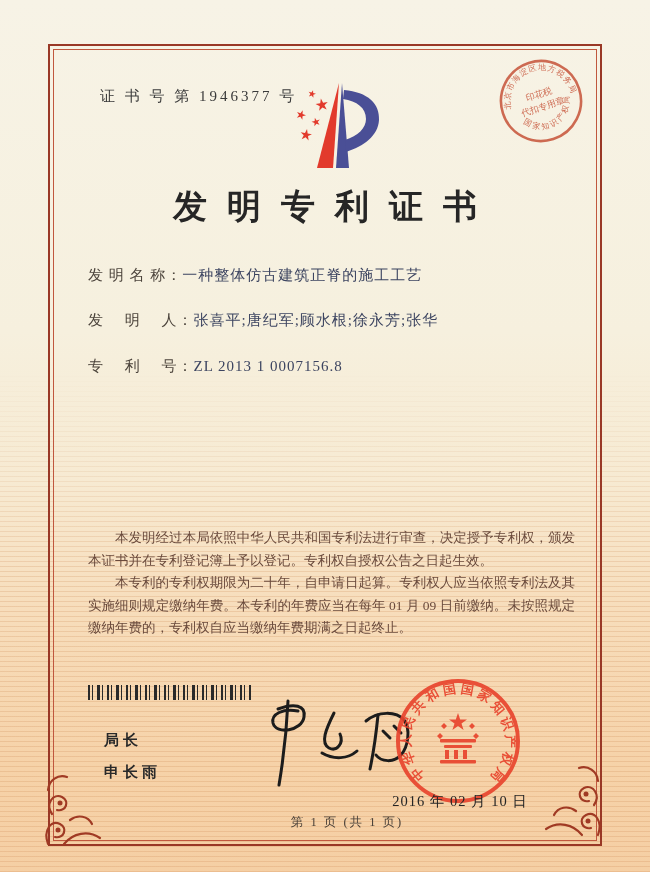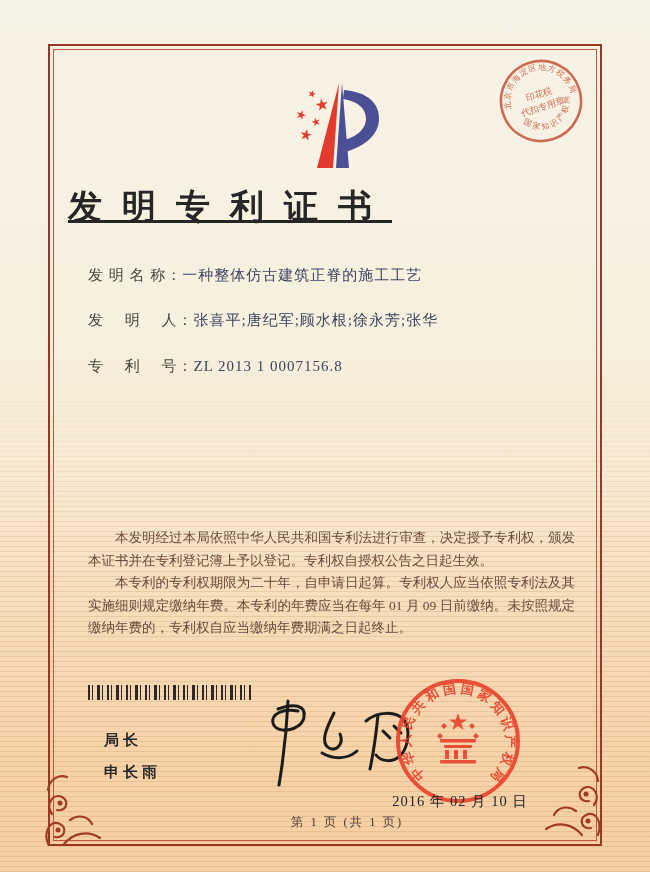--- a/index.html
+++ b/index.html
@@ -12,22 +12,22 @@
     position:absolute; left:0; right:0; top:42%; bottom:0; pointer-events:none;
     background:repeating-linear-gradient(180deg, rgba(198,122,66,0.20) 0 1px, rgba(0,0,0,0) 1px 5px);
     -webkit-mask-image:linear-gradient(180deg, transparent 0%, #000 40%);
     mask-image:linear-gradient(180deg, transparent 0%, #000 40%);
   }
   .frame { position:absolute; left:48px; top:44px; width:554px; height:802px; border:2px solid #993826; }
   .frame-inner { position:absolute; inset:3px; border:1px solid #c0573e; }
   .cert-no { position:absolute; left:100px; top:87px; font-size:15px; letter-spacing:3px; color:#3a3a3a; }
   .logo { position:absolute; left:276px; top:78px; }
   .stamp { position:absolute; left:495px; top:55px; }
-  .title { position:absolute; left:48px; top:184px; width:554px; text-align:left;
-           font-size:34px; font-weight:bold; color:#262626; letter-spacing:20px; text-indent:20px;text-decoration:underline; }
+  .title { position:absolute; left:48px; top:184px; width:554px; text-align:center;
+           font-size:34px; font-weight:bold; color:#262626; letter-spacing:20px; text-indent:20px; }
   .field-row { position:absolute; left:88px; width:490px; font-size:15px; white-space:nowrap; }
   .field-label { color:#4c443c; letter-spacing:1px; }
   .field-value { color:#3c4460; letter-spacing:1px; }
   .row0{top:266px}.row1{top:311px}.row2{top:357px}.row3{top:402px}.row4{top:448px}.row5{top:493px}
   .body-text { position:absolute; left:88px; top:527px; width:487px; font-size:13.5px;
                line-height:22.5px; color:#6a4a3c; text-align:justify; }
   .body-text p { text-indent:2em; }
   .barcode { position:absolute; left:88px; top:685px; width:163px; height:15px;
     background:repeating-linear-gradient(90deg,#2a2a2a 0 2px,transparent 2px 4px,#2a2a2a 4px 5px,
       transparent 5px 9px,#2a2a2a 9px 12px,transparent 12px 14px,#2a2a2a 14px 15px,transparent 15px 19px); }
@@ -47,20 +47,21 @@
 </head>
 <body>
 
 <div class="page">
   <div class="guilloche"></div>
 
   <div class="frame">
     <div class="frame-inner"></div>
   </div>
 
+  <div class="cert-no">证 书 号 第 1946377 号</div>
 
   <svg class="logo" width="118" height="98" viewBox="0 0 118 98">
     <defs>
       <path id="star" d="M0,-1 L0.224,-0.309 0.951,-0.309 0.363,0.118 0.588,0.809 0,0.382 -0.588,0.809 -0.363,0.118 -0.951,-0.309 -0.224,-0.309 Z"></path>
     </defs>
     <g fill="#e23a2c">
       <use href="#star" transform="translate(36,16) scale(4) rotate(15)"></use>
       <use href="#star" transform="translate(46,27) scale(6.5) rotate(-10)"></use>
       <use href="#star" transform="translate(25,37) scale(5) rotate(20)"></use>
       <use href="#star" transform="translate(40,44) scale(4.5) rotate(-15)"></use>

